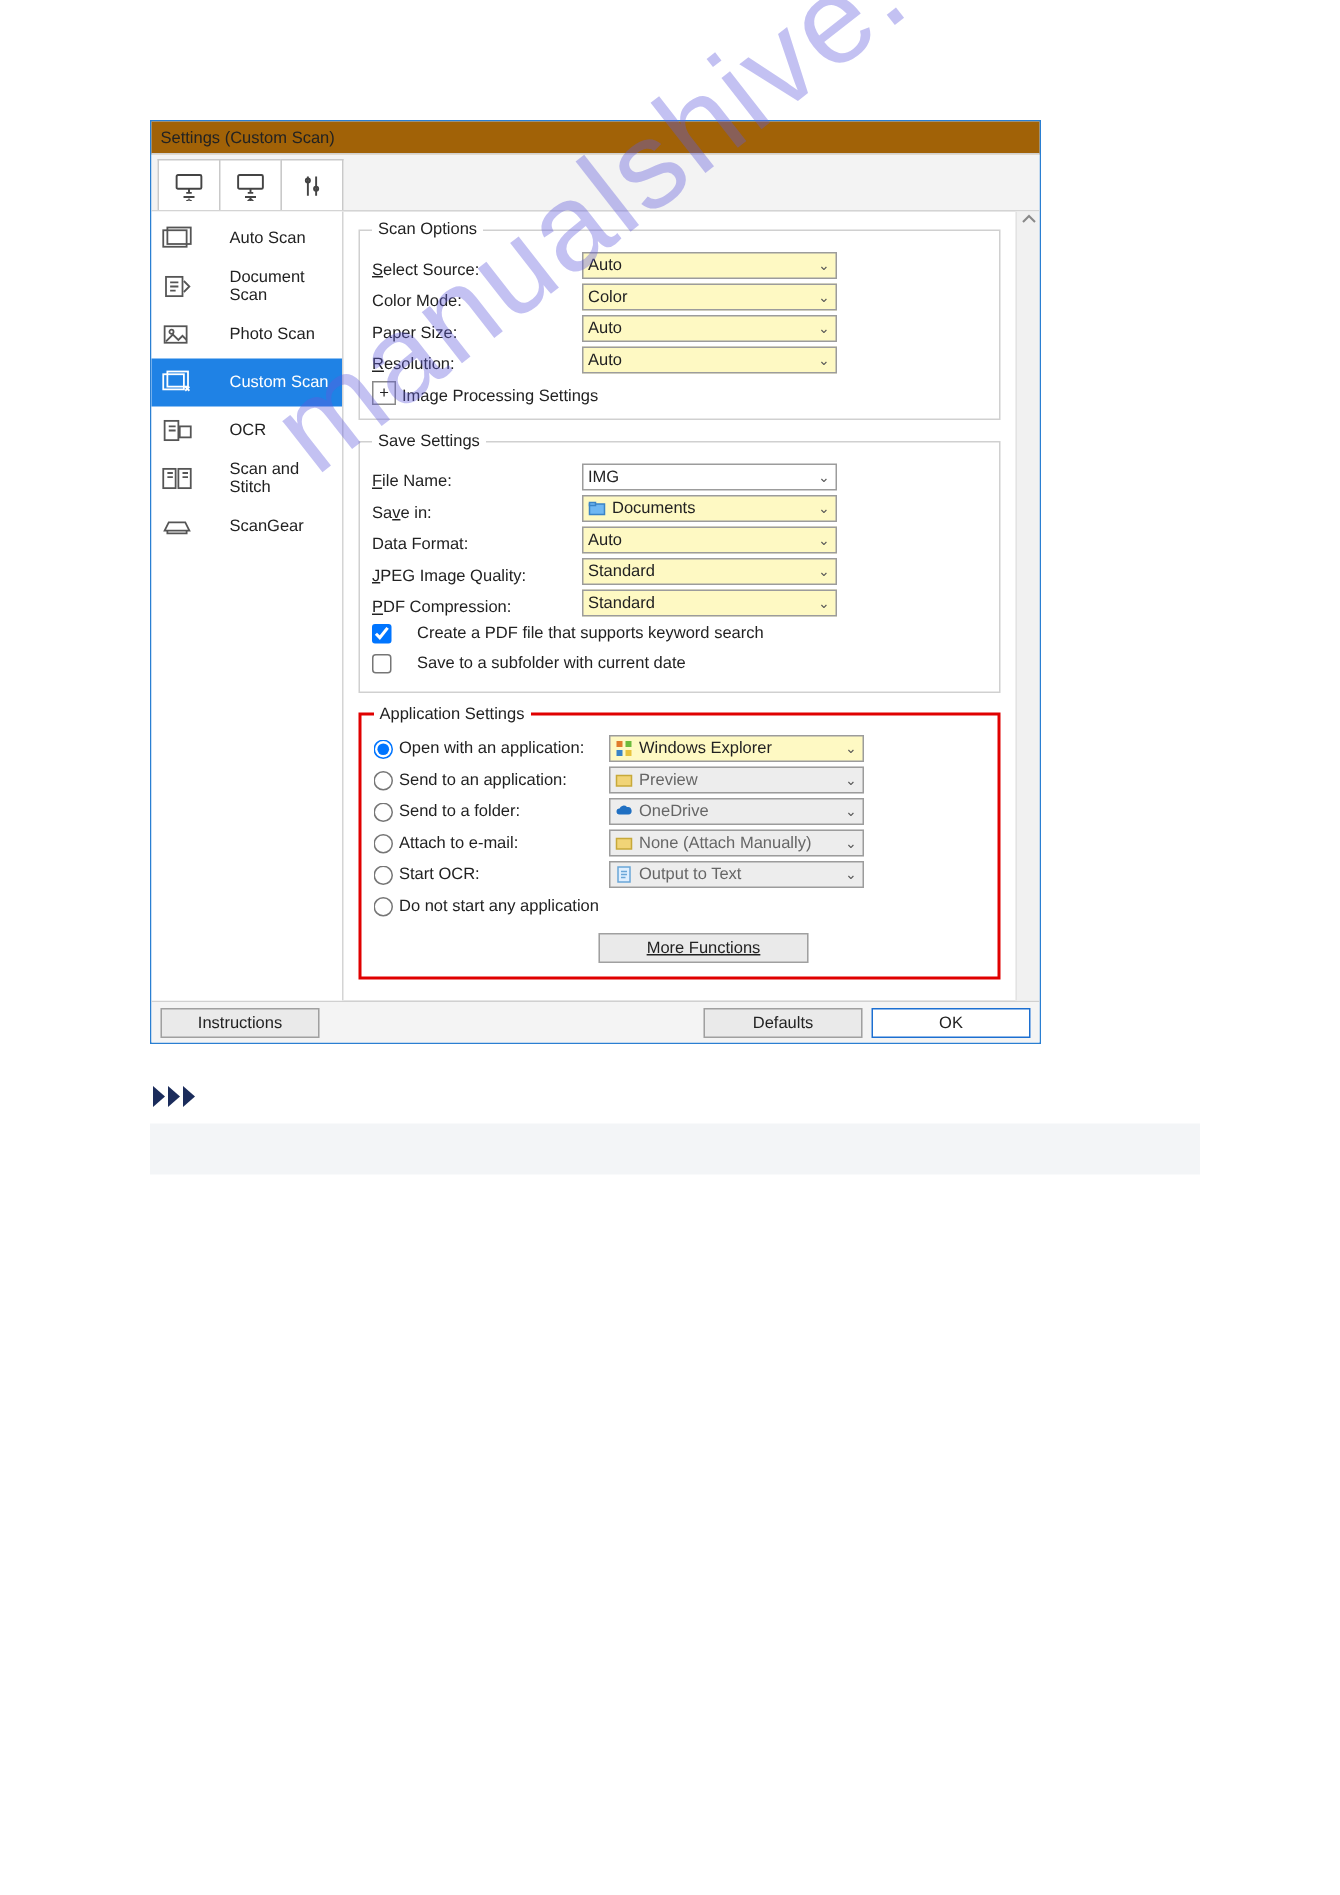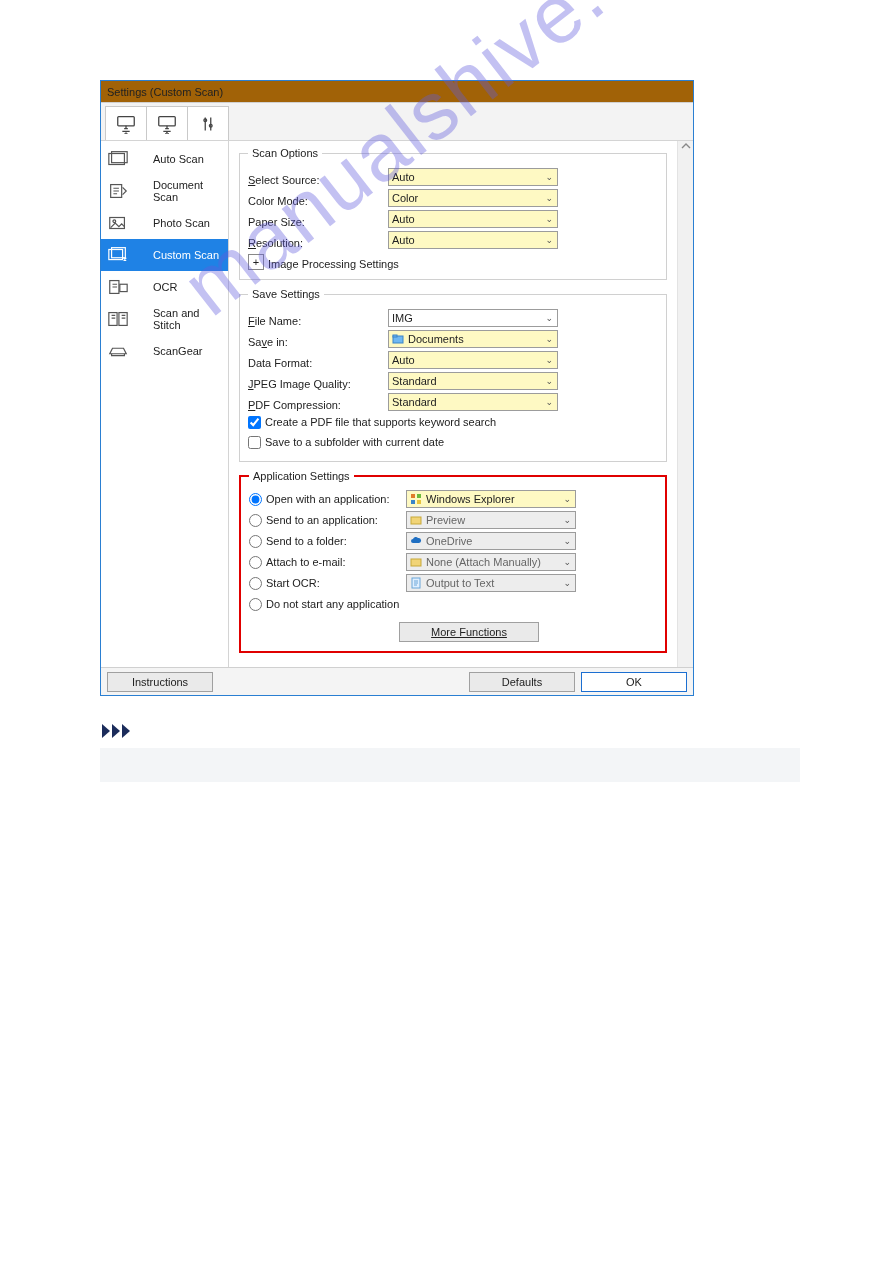--- a/index.html
+++ b/index.html
@@ -23,21 +23,21 @@
   fieldset { border: 1px solid #d0d0d0; margin: 0 16px 8px 0; padding: 6px 8px 8px 8px; }
   fieldset.hl { border: 2px solid #e00000; }
   legend { font-size: 11px; padding: 0 4px; }
   .row { display: flex; align-items: flex-end; height: 20px; margin: 1px 0; }
   .lbl { width: 140px; font-size: 11px; }
   .lbl u { text-decoration: underline; }
   .field { width: 170px; }
   .select-like { width: 100%; height: 18px; font-size: 11px; border: 1px solid #9c9c9c; background: #fef9c3; display: flex; align-items: center; padding: 0 3px; gap: 4px; position: relative; }
   .select-like .chev { position: absolute; right: 4px; top: 3px; font-size: 9px; color: #555; }
   .select-like.disabled { background: #ededed; color: #666; }
-  .chk-row { display: flex; align-items: center; height: 18px; margin: 2px 0; gap: 4px; }
+  .chk-row { display: flex; align-items: center; height: 18px; margin: 2px 0; gap: 17px; }
   .chk-row input { margin: 0; }
   .expand-btn { width: 16px; height: 16px; border: 1px solid #888; display: inline-flex; align-items: center; justify-content: center; font-size: 11px; line-height: 1; margin-right: 4px; background: #fff; }
   .radio-row { display: flex; align-items: center; height: 20px; margin: 1px 0; gap: 4px; }
   .radio-row input { margin: 0; }
   .radio-label { width: 136px; }
   .more-btn, .btn { height: 20px; border: 1px solid #a0a0a0; background: #eaeaea; font-size: 11px; display: inline-flex; align-items: center; justify-content: center; }
   .more-btn { width: 140px; text-decoration: underline; margin-left: 150px; }
   .footer { height: 28px; background: #f4f4f4; border-top: 1px solid #d0d0d0; display: flex; align-items: center; padding: 0 6px; }
   .footer .btn { width: 106px; height: 20px; }
   .btn.ok { border: 1px solid #1c6fd1; background: #fff; }

